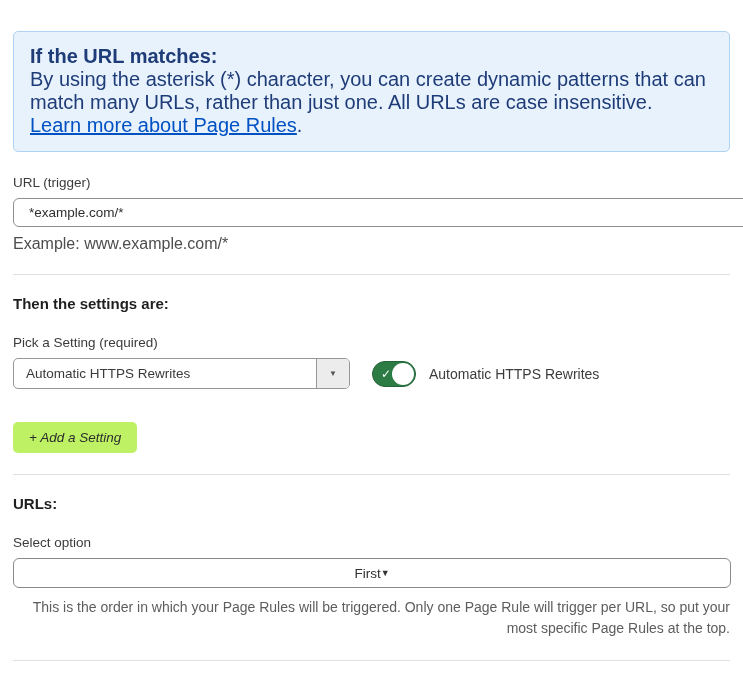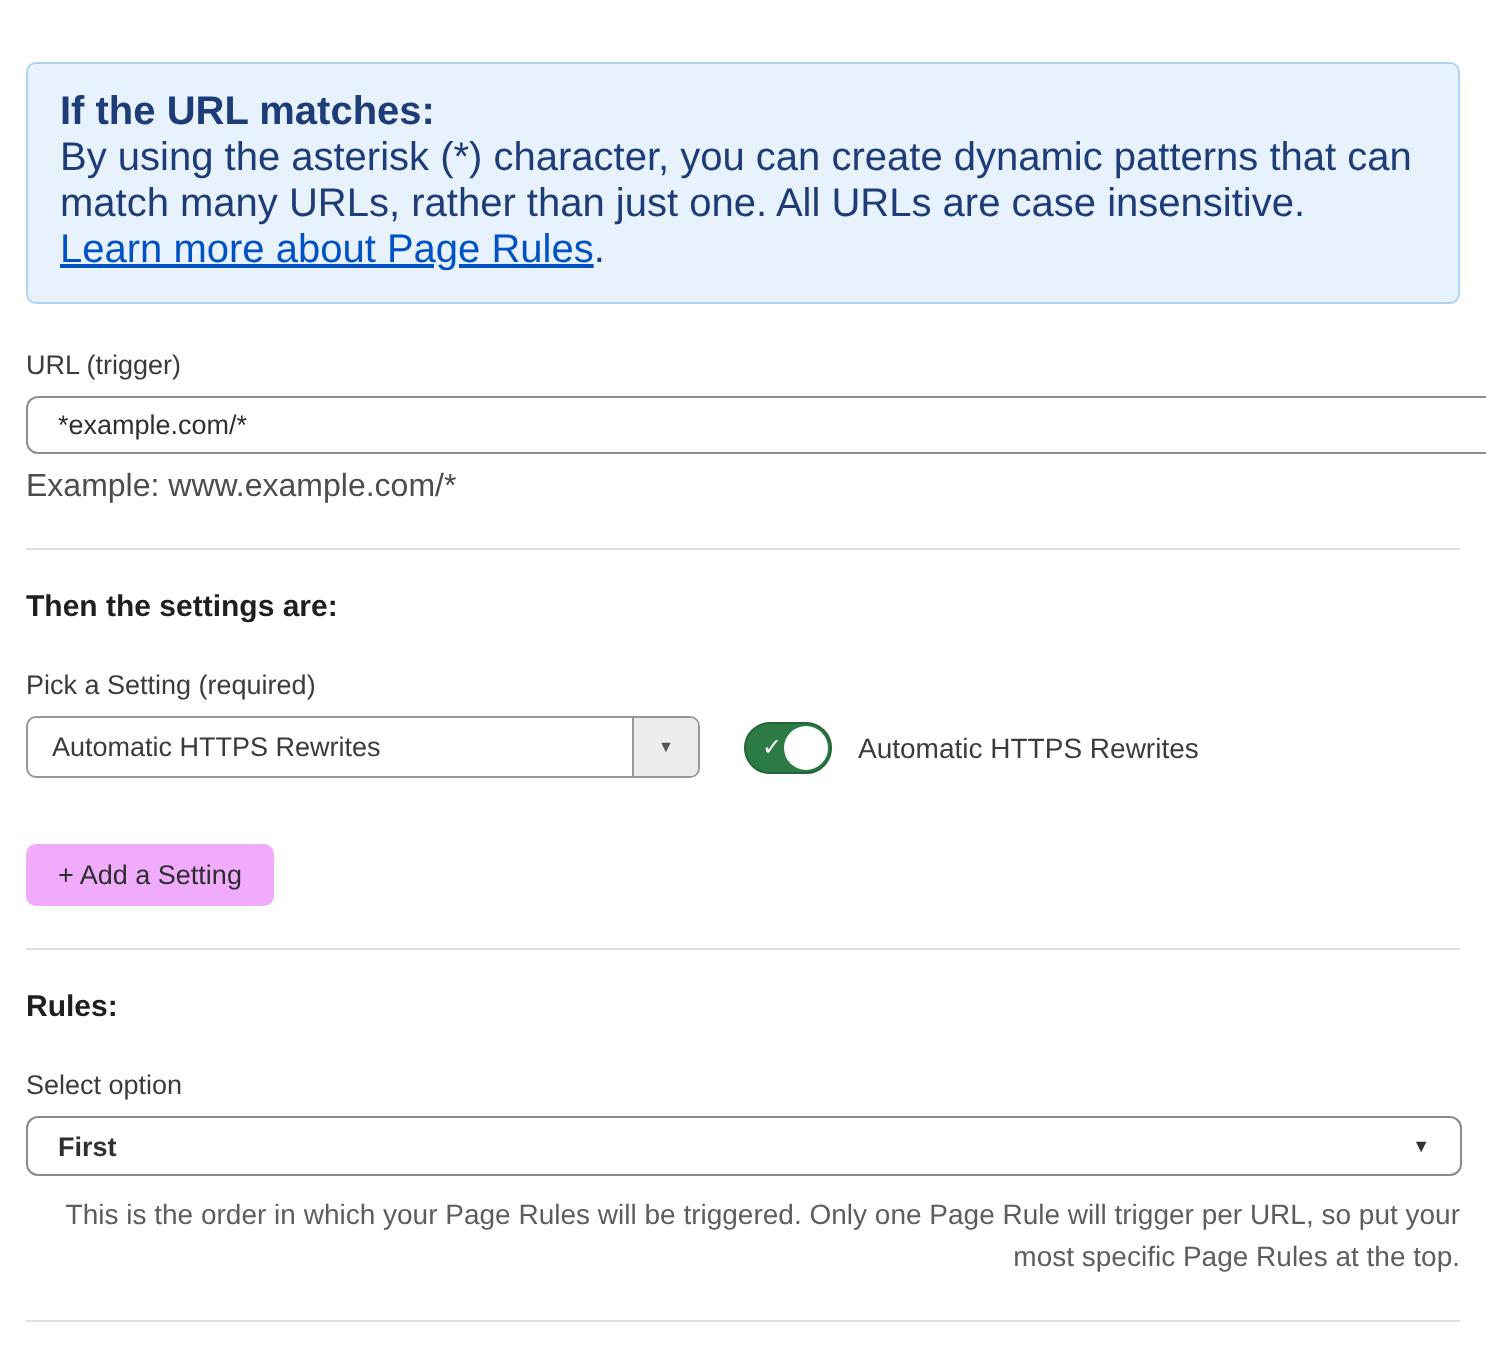--- a/index.html
+++ b/index.html
@@ -139,45 +139,45 @@
   }
   .toggle-label {
     margin-left: 13px;
     font-size: 14px;
     color: #3c3c3c;
   }
 
   .add-setting-btn {
     margin-top: 33px;
     display: inline-block;
-    background: #f0abfc;
+    background: #bef264;
     color: #2e2e2e;
     font-size: 13.5px;
     font-family: "Liberation Sans", sans-serif;
     border: none;
     border-radius: 5px;
     padding: 8px 16px;
     cursor: pointer;
+    font-style: italic;
   }
 
   .order-select {
     margin-top: 8px;
     width: 718px;
     height: 30px;
     border: 1px solid #8a8a8a;
     border-radius: 6px;
     background: #fff;
     display: flex;
     align-items: center;
-    justify-content: space-between;
+    justify-content: center;
     padding: 0 15px;
     font-size: 13.5px;
     color: #2f2f2f;
     cursor: pointer;
-    font-weight: bold;
   }
   .order-select .select-arrow { font-size: 9px; color: #333; }
 
   .order-helper {
     margin-top: 9px;
     font-size: 14px;
     line-height: 21px;
     color: #5d5d5d;
     max-width: 718px;
     text-align: right;
@@ -217,21 +217,21 @@
       <span class="check">✓</span>
       <span class="knob"></span>
     </div>
     <div class="toggle-label">Automatic HTTPS Rewrites</div>
   </div>
 
   <button class="add-setting-btn">+ Add a Setting</button>
 
   <hr class="divider">
 
-  <div class="section-heading">Rules:</div>
+  <div class="section-heading">URLs:</div>
 
   <div class="field-label">Select option</div>
 
   <div class="order-select">
     <span>First</span>
     <span class="select-arrow">▼</span>
   </div>
 
   <div class="order-helper">This is the order in which your Page Rules will be triggered. Only one Page Rule will trigger per URL, so put your most specific Page Rules at the top.</div>
 

